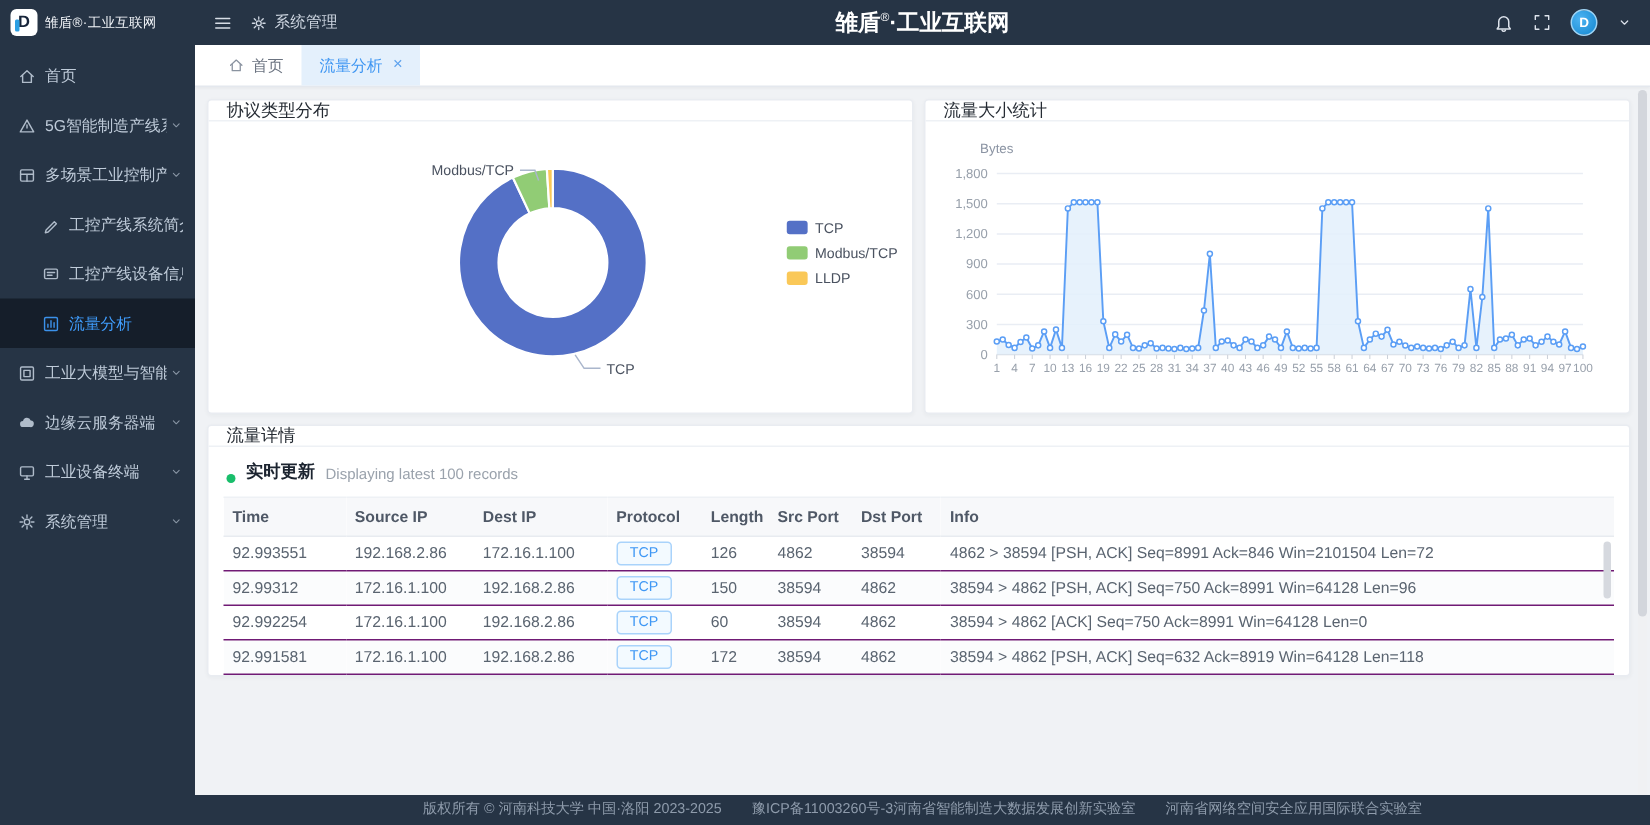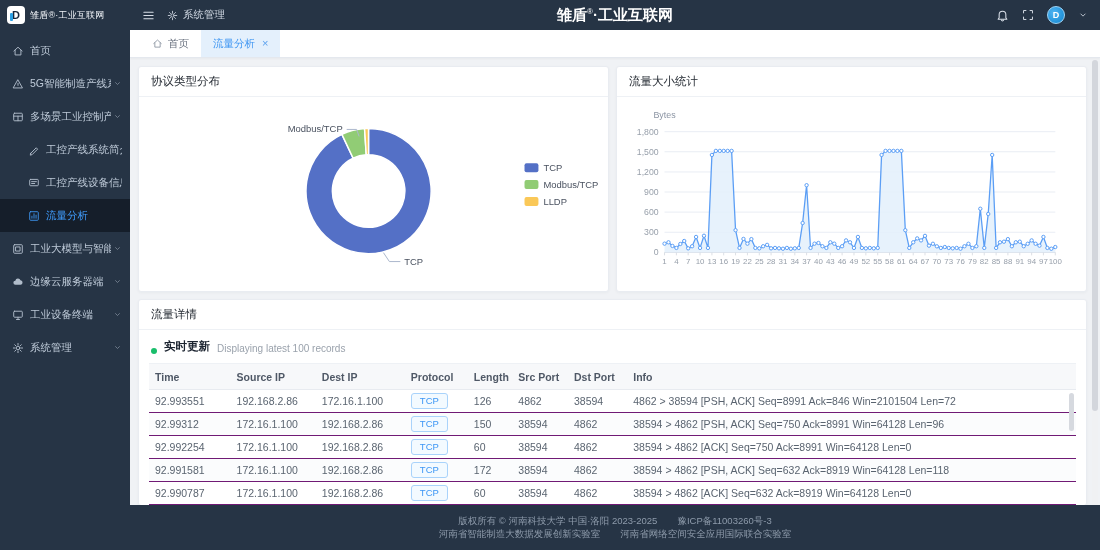--- a/index.html
+++ b/index.html
@@ -41,21 +41,21 @@
   .tab { display:flex; align-items:center; gap:5px; font-size:10.5px; color:#6b7380; padding:0 12px; cursor:pointer; }
   .tab .t-ico { display:flex; color:#8a93a0; }
   .tab.active { background:#e4f0fc; color:#3d95f2; }
   .tab .t-close { font-size:11px; line-height:1; color:#5da2ee; cursor:pointer; margin-left:2px; }
 
   
   .content { position:absolute; top:58px; left:0; right:0; bottom:0; overflow:hidden; padding:8px 13px 0 8px; }
   .cards-row { display:flex; gap:7px; margin-bottom:7px; }
   .card { background:#fff; border:1px solid #e9ecf1; border-radius:3px; box-shadow:0 1px 3px rgba(30,40,60,.04); }
   .cards-row .card { flex:1; min-width:0; }
-  .card-hd { height:30px; display:flex; align-items:center; padding:0 12px; border-bottom:1px solid #eef1f5; font-size:11.5px; color:#252b33; }
+  .card-hd { height:14px; display:flex; align-items:center; padding:0 12px; border-bottom:1px solid #eef1f5; font-size:11.5px; color:#252b33; }
   .card-bd { padding:2px 4px 0; }
   .card-bd svg { display:block; width:100%; height:192px; }
 
   
   .table-card { position:relative; }
   .status-row { display:flex; align-items:flex-end; gap:7px; padding:9px 12px 7px; }
   .dot { width:6px; height:6px; border-radius:50%; background:#19be6b; }
   .status-label { font-size:11.5px; font-weight:700; color:#1c2430; }
   .status-note { font-size:10px; color:#9aa2ac; }
   .tbl-wrap { margin:2px 10px 0; position:relative; }
@@ -65,22 +65,22 @@
   tbody td { height:23px; padding:0 6px; border-bottom:1px solid #701a75; white-space:nowrap; overflow:hidden; }
   tbody tr:nth-child(even) { background:#fbfcfd; }
   th.num, td.num { text-align:left; }
   .badge { display:inline-block; border:1px solid #a9d3fb; color:#3e97f5; background:#f3faff; border-radius:3px;
            font-size:9.5px; padding:1px 8px; line-height:1.3; }
   .tbl-thumb { position:absolute; right:2px; top:30px; width:5px; height:38px; background:#d6d9df; border-radius:3px; cursor:pointer; }
 
   
   .content-scrollbar { position:absolute; right:2px; top:2px; bottom:2px; width:6px; background:#f0f1f3; border-radius:3px; }
   .content-scrollbar .thumb { position:absolute; top:0; width:6px; height:72%; background:#d3d6dc; border-radius:3px; cursor:pointer; }
-  .footer { position:absolute; left:0; right:0; bottom:0; height:45px; background:#263445; color:#8e9bab; font-size:9.5px;
-            display:flex; flex-direction:column; align-items:center; justify-content:center; line-height:1.35; z-index:5; }
+  .footer { position:absolute; left:0; right:0; bottom:0; height:20px; background:#263445; color:#8e9bab; font-size:9.5px;
+            display:flex; flex-direction:row; align-items:center; justify-content:center; line-height:1.35; z-index:5; }
   .gap { margin-left:20px; }
 </style>
 </head>
 <body>
 
 <div class="app">
 
   <aside class="sidebar">
     <div class="logo">
       <span class="logo-mark">D</span>
@@ -552,30 +552,20 @@
                 <tr>
                   <td>92.991581</td>
                   <td>172.16.1.100</td>
                   <td>192.168.2.86</td>
                   <td><span class="badge">TCP</span></td>
                   <td class="num">172</td>
                   <td class="num">38594</td>
                   <td class="num">4862</td>
                   <td>38594 &gt; 4862 [PSH, ACK] Seq=632 Ack=8919 Win=64128 Len=118</td>
                 </tr>
-                <tr>
-                  <td>92.990787</td>
-                  <td>172.16.1.100</td>
-                  <td>192.168.2.86</td>
-                  <td><span class="badge">TCP</span></td>
-                  <td class="num">60</td>
-                  <td class="num">38594</td>
-                  <td class="num">4862</td>
-                  <td>38594 &gt; 4862 [ACK] Seq=632 Ack=8919 Win=64128 Len=0</td>
-                </tr>
               </tbody>
             </table>
           <div class="tbl-thumb"></div>
         </div>
       </section>
 
       <div class="content-scrollbar">
         <div class="thumb"></div>
       </div>
     </div>

